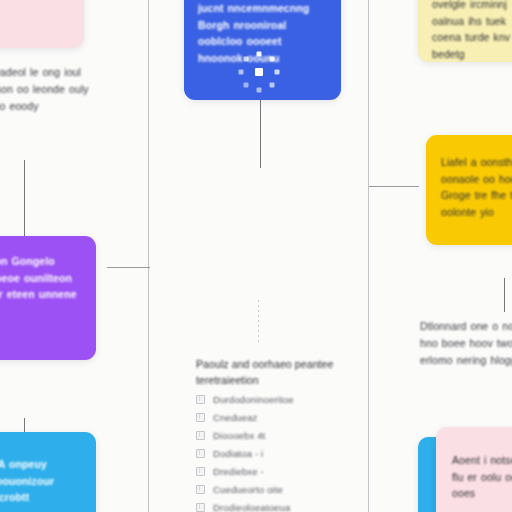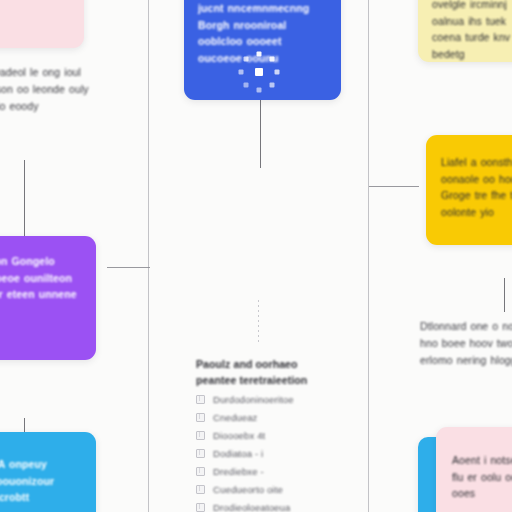--- a/index.html
+++ b/index.html
@@ -136,21 +136,21 @@
   #checklist-block {
     position: absolute;
     left: 196px; top: 356px;
     width: 140px;
   }
   #checklist-heading {
     margin: 0 0 2px 0;
     font-size: 10.5px;
     line-height: 1.55;
     color: #2f2f35;
-    font-weight: 700;
+    font-weight: 400;
     letter-spacing: .1px;
   }
   .check-row {
     display: flex;
     align-items: center;
     gap: 8px;
     height: 18px;
   }
   .check-box {
     width: 7px; height: 7px;
@@ -209,21 +209,21 @@
   <div class="connector-v" style="left:504px; top:278px; height:34px;"></div>
   <div class="connector-v" style="left:24px; top:418px; height:22px;"></div>
   <div class="connector-v" style="left:24px; top:160px; height:78px;"></div>
   <div class="connector-dotted" style="left:258px; top:300px; height:42px;"></div>
 
   <div class="card dark-text" id="card-pink-tl">
     <p class="card-text fuzzy">oaing</p>
   </div>
 
   <div class="card light-text" id="card-blue-center">
-    <p class="card-text fuzzy">jucnt nncemnmecnng Borgh nrooniroal ooblcloo oooeet oucoeoe oounu</p>
+    <p class="card-text fuzzy">jucnt nncemnmecnng Borgh nrooniroal ooblcloo oooeet hnoonok oounu</p>
   </div>
 
   <div id="spinner">
     <div class="dot core"></div>
     <div class="dot" style="left:50%; top:8%;  opacity:.95;"></div>
     <div class="dot" style="left:80%; top:20%; opacity:.85;"></div>
     <div class="dot" style="left:92%; top:50%; opacity:.75;"></div>
     <div class="dot" style="left:80%; top:80%; opacity:.65;"></div>
     <div class="dot" style="left:50%; top:92%; opacity:.58;"></div>
     <div class="dot" style="left:20%; top:80%; opacity:.52;"></div>

